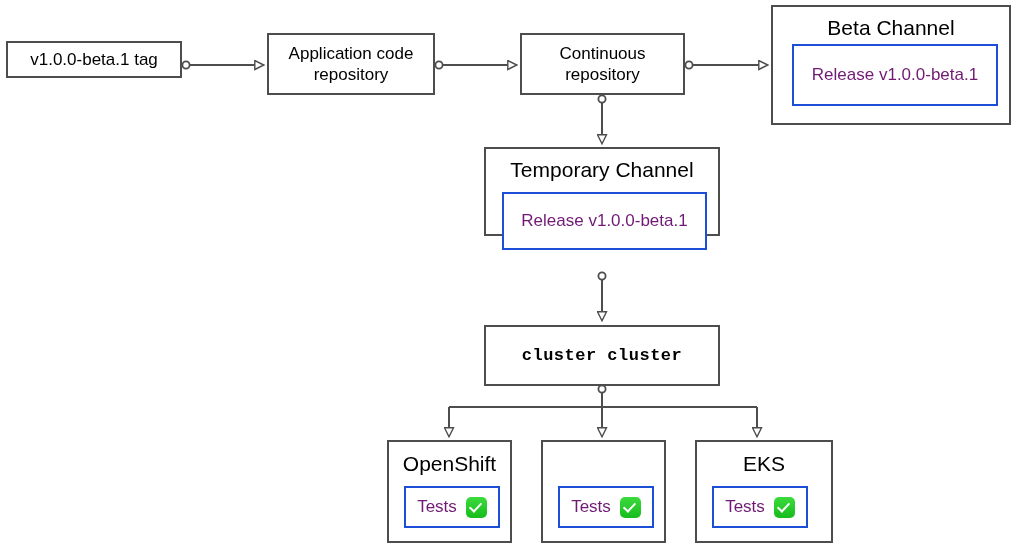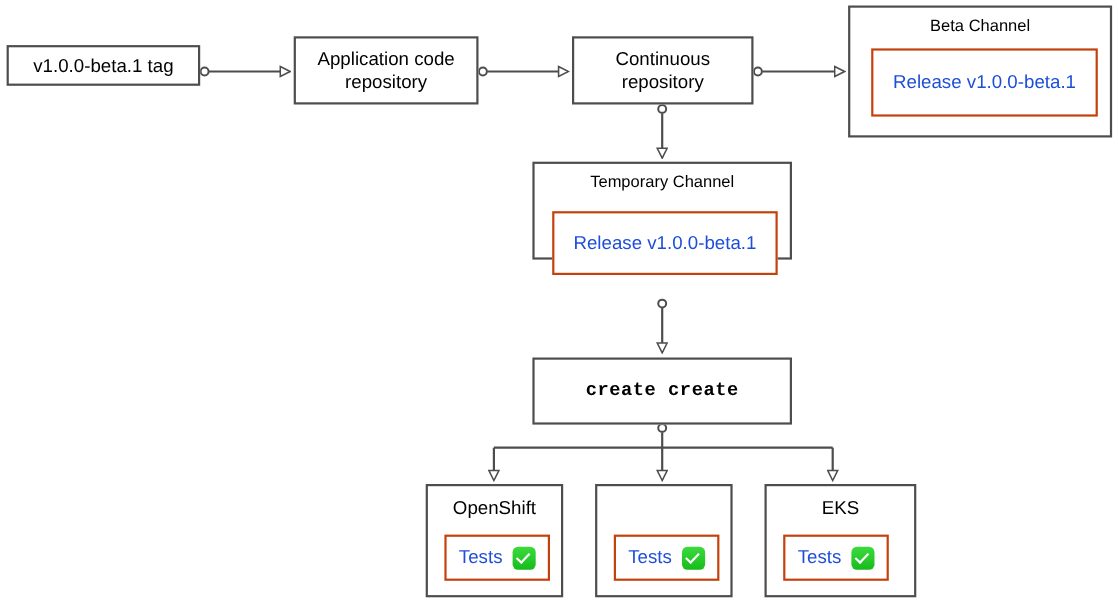--- a/index.html
+++ b/index.html
@@ -40,47 +40,47 @@
   .node.container {
     display: block;
     padding: 0;
   }
   .container-title {
     position: absolute;
     left: 0;
     right: 0;
     top: 8px;
     text-align: center;
-    font-size: 15px;
+    font-size: 21px;
     color: #000000;
   }
   .inner-box {
     position: absolute;
     box-sizing: border-box;
     background: #ffffff;
-    border: 2px solid #c2410c;
+    border: 2px solid #1d4ed8;
     display: flex;
     align-items: center;
     justify-content: center;
     font-size: 17px;
-    color: #1d4ed8;
+    color: #701a75;
   }
   .mono {
     font-family: "Liberation Mono", monospace;
     font-weight: bold;
     font-size: 17px;
     letter-spacing: 0.5px;
   }
   .leaf-title {
     position: absolute;
     left: 0;
     right: 0;
     top: 9px;
     text-align: center;
-    font-size: 17px;
+    font-size: 21px;
     color: #000000;
   }
   .tests-row {
     display: flex;
     align-items: flex-end;
     justify-content: center;
     gap: 9px;
   }
   .check-badge {
     display: inline-block;
@@ -173,21 +173,21 @@
   </div>
 
   <div class="node container" style="left:484px; top:147px; width:236px; height:89px;">
     <div class="container-title">Temporary Channel</div>
     <div class="inner-box" style="left:16px; top:43px; width:205px; height:58px;">
       <span>Release v1.0.0-beta.1</span>
     </div>
   </div>
 
   <div class="node" style="left:484px; top:325px; width:236px; height:61px;">
-    <span class="mono">create create</span>
+    <span class="mono">cluster cluster</span>
   </div>
 
   <div class="node container" style="left:387px; top:440px; width:125px; height:103px;">
     <div class="leaf-title">OpenShift</div>
     <div class="inner-box" style="left:15px; top:44px; width:96px; height:42px;">
       <span class="tests-row">
         <span>Tests</span>
         <span class="check-badge"></span>
       </span>
     </div>

